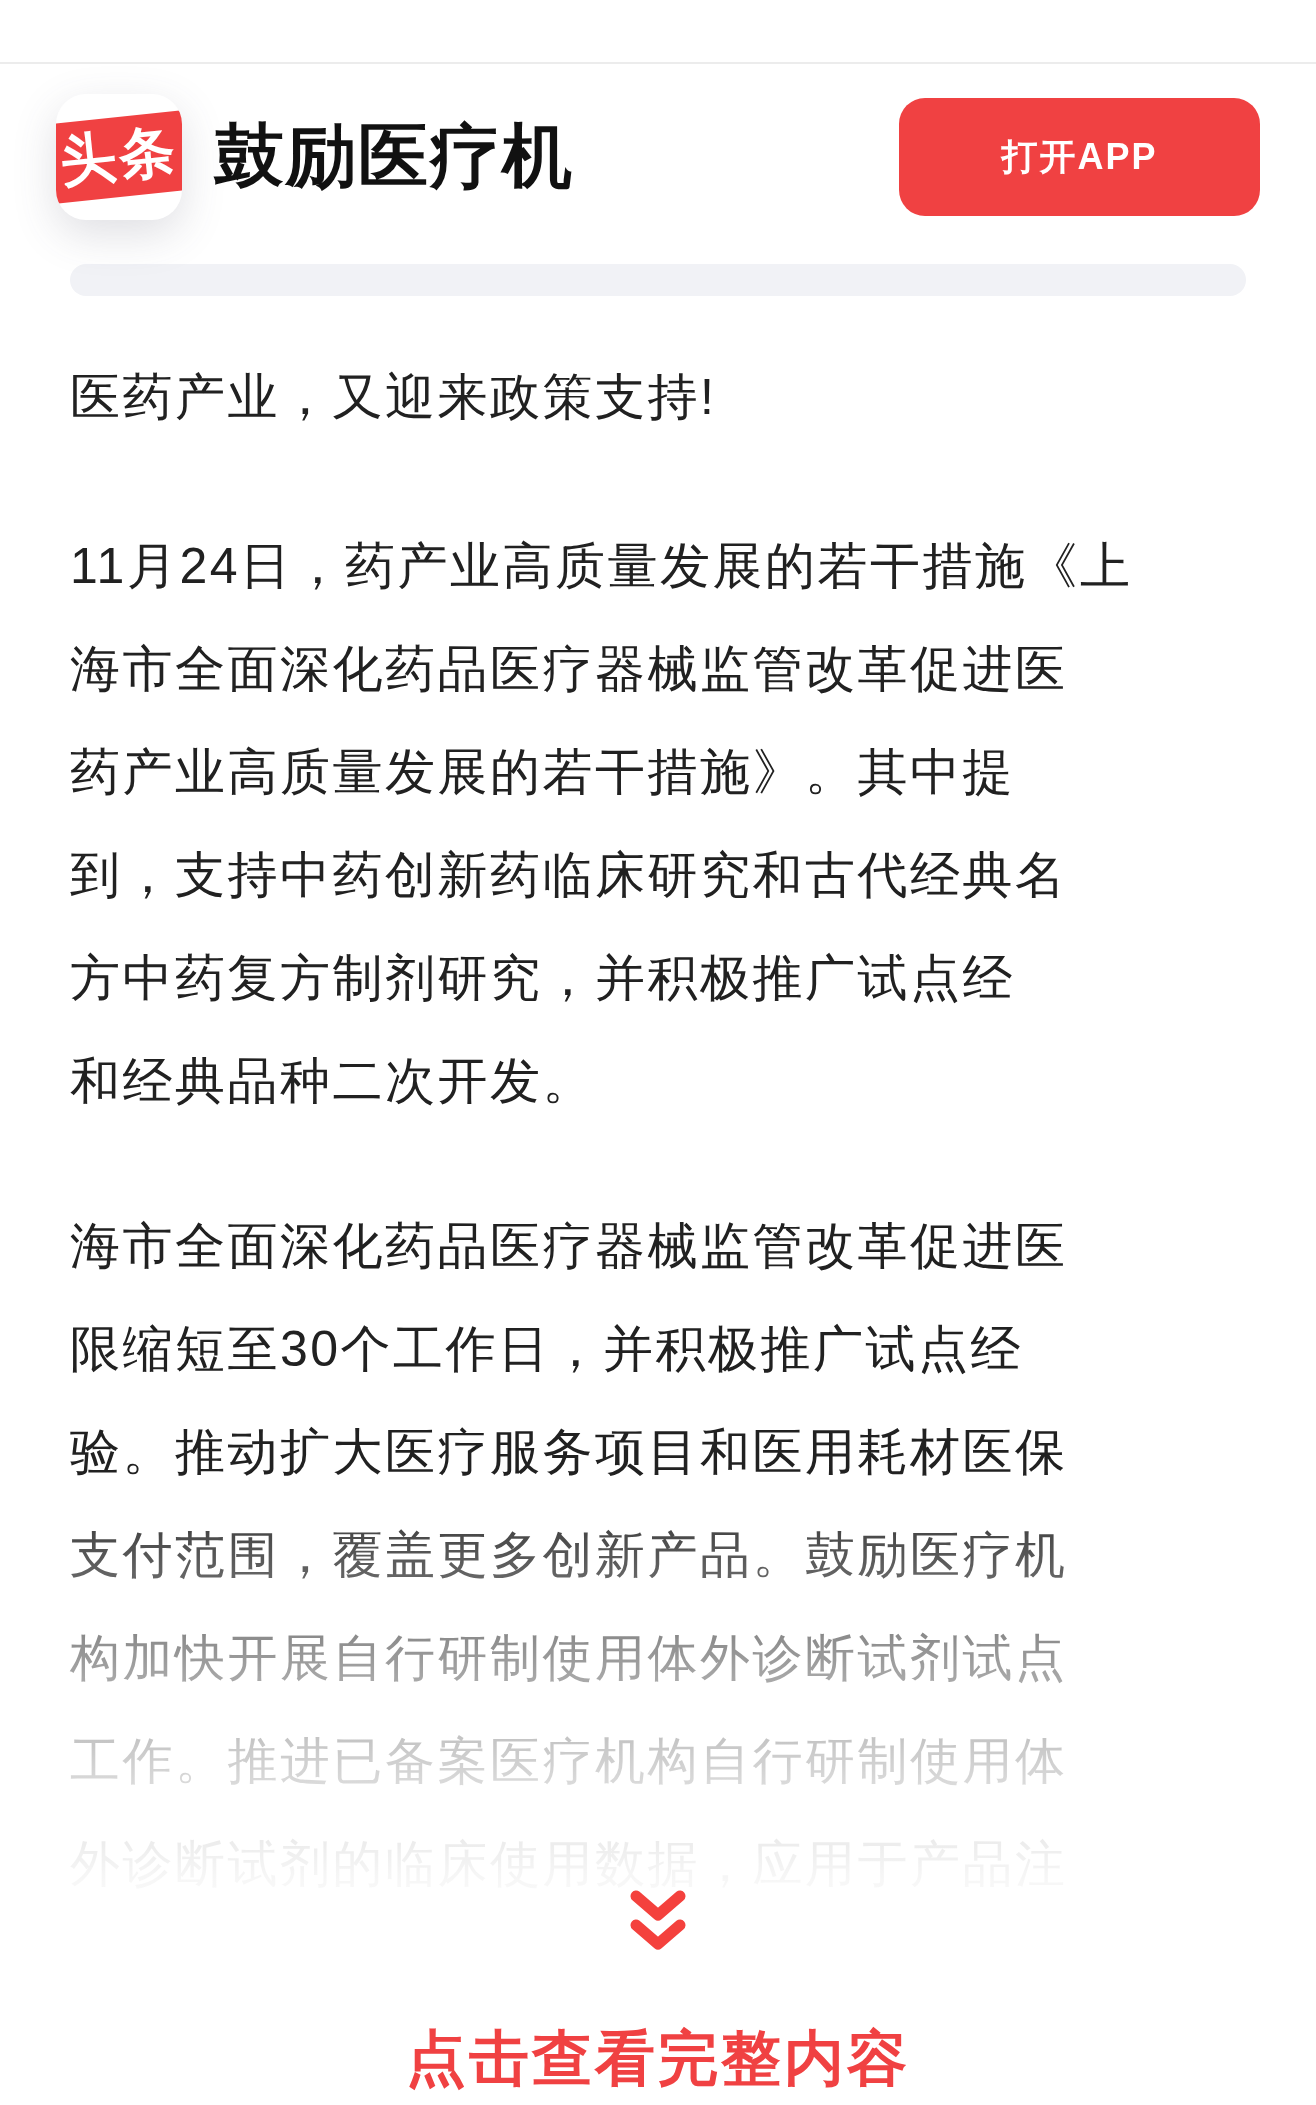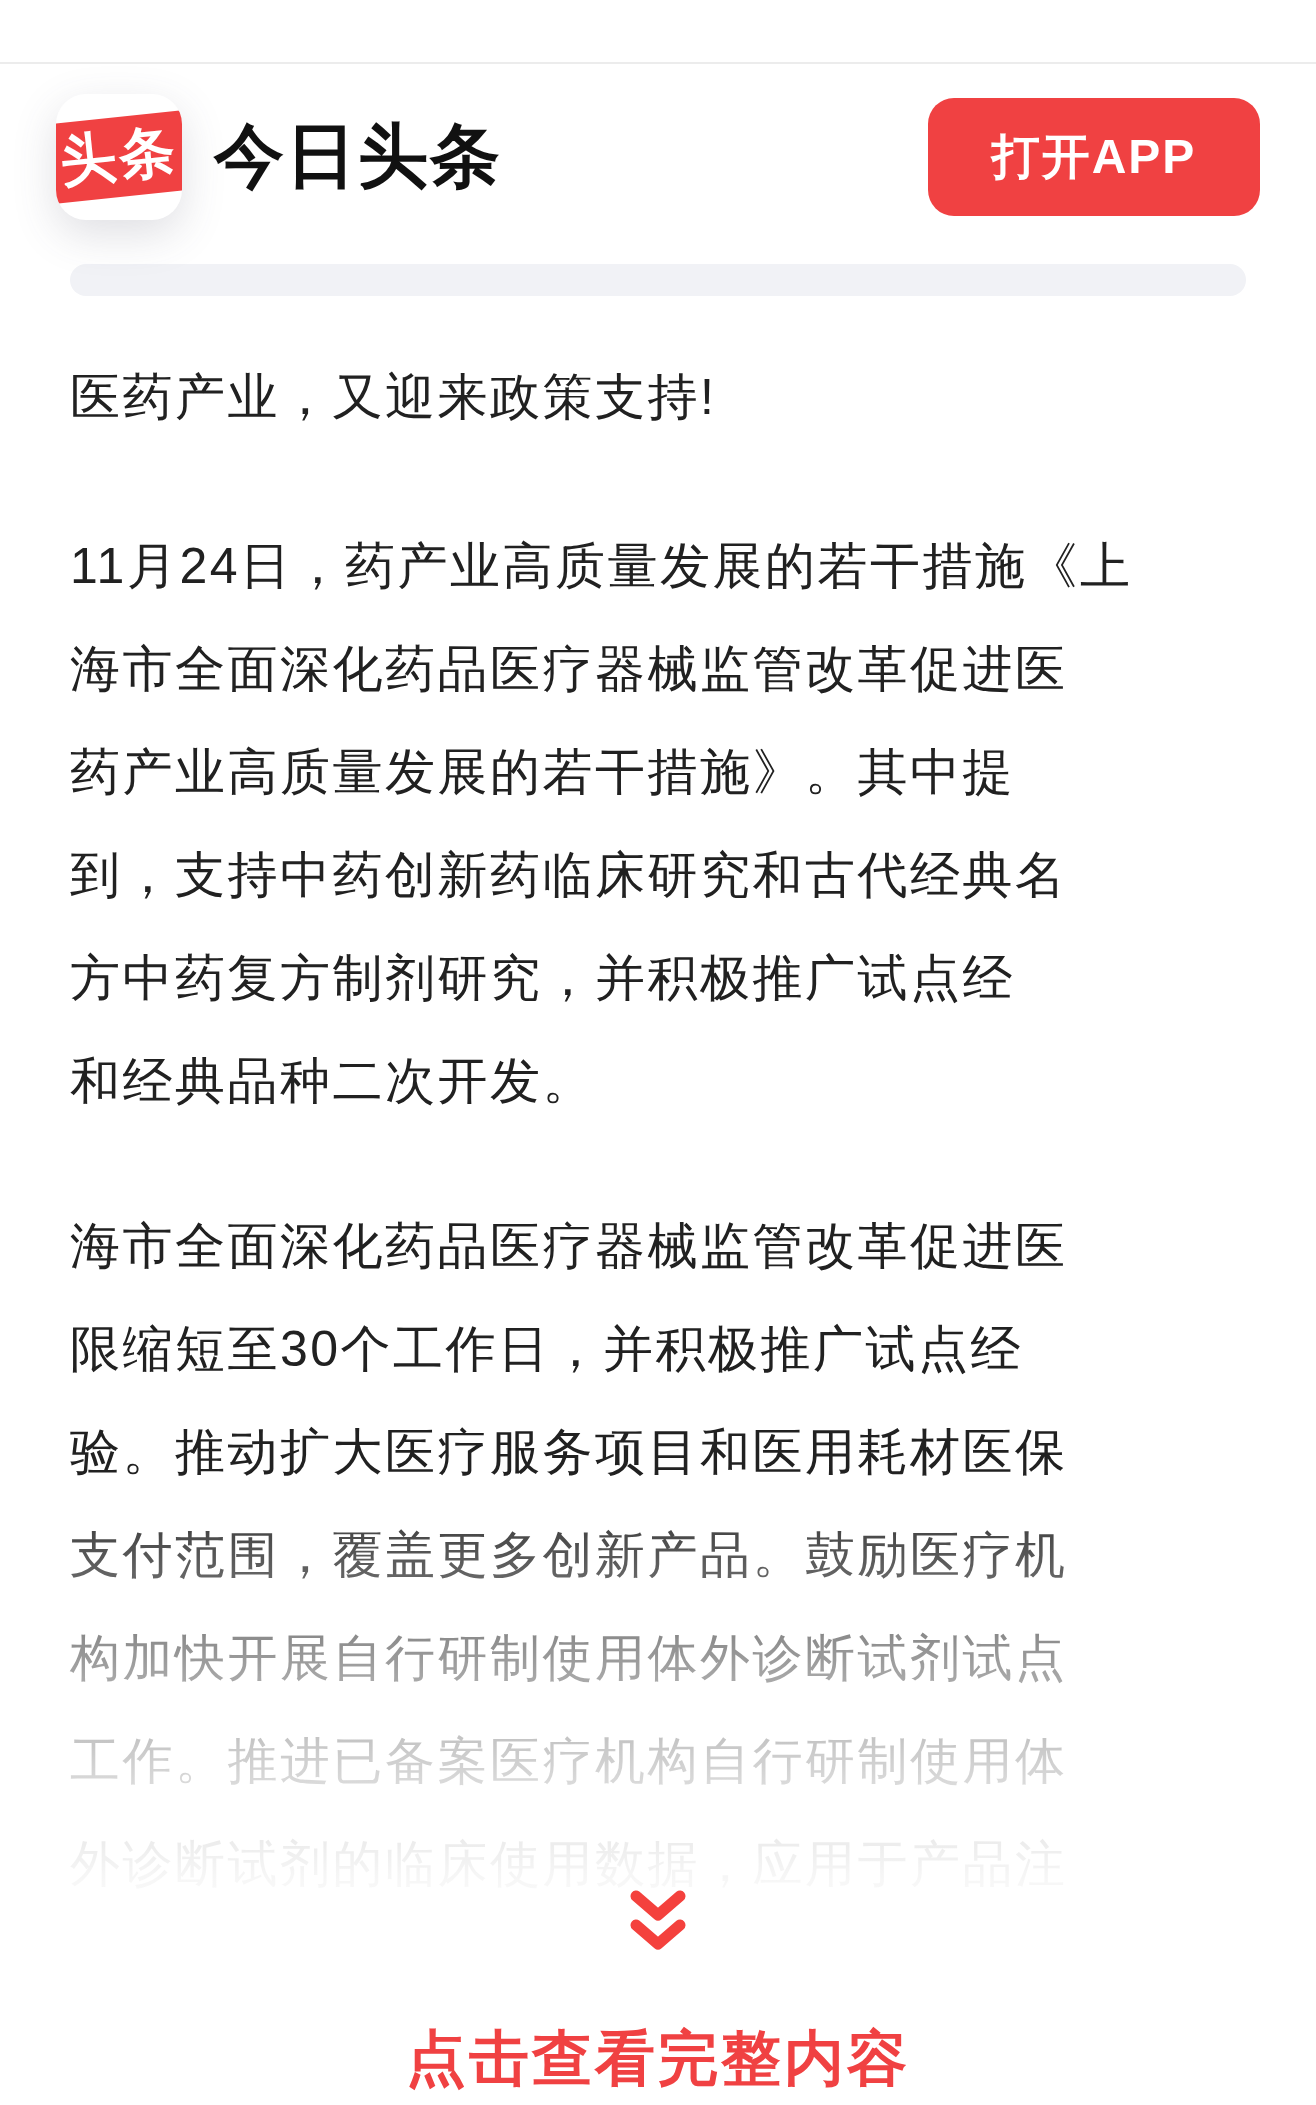--- a/index.html
+++ b/index.html
@@ -27,22 +27,22 @@
   }
   .logo-band span{
     color:#ffffff;font-weight:bold;font-size:56px;letter-spacing:3px;
   }
   .app-title{
     margin-left:32px;font-size:70px;font-weight:bold;color:#111111;
     letter-spacing:2px;white-space:nowrap;
   }
   .spacer{flex:1 1 auto;}
   .open-app-btn{
-    flex:0 0 auto;width:332px;height:118px;border:none;border-radius:26px;
-    background:#f04142;color:#ffffff;font-size:48px;font-weight:bold;
+    flex:0 0 auto;width:361px;height:118px;border:none;border-radius:26px;
+    background:#f04142;color:#ffffff;font-size:36px;font-weight:bold;
     letter-spacing:2px;display:flex;align-items:center;justify-content:center;
     font-family:inherit;cursor:pointer;
   }
   
   .gray-bar{
     margin:14px 70px 0 70px;height:32px;border-radius:16px;
     background:#f1f2f6;
   }
   
   .article{
@@ -79,21 +79,21 @@
 <body>
 
 <div class="top-strip"></div>
 
 <div class="header-row">
   <div class="logo">
     <div class="logo-band">
       <span>头条</span>
     </div>
   </div>
-  <div class="app-title">今日头条</div>
+  <div class="app-title">鼓励医疗机</div>
   <div class="spacer"></div>
   <button class="open-app-btn">打开APP</button>
 </div>
 
 <div class="gray-bar"></div>
 
 <div class="article">
   <div id="paragraphs">
       <div class="paragraph">
         <div class="line">医药产业，又迎来政策支持!</div>

